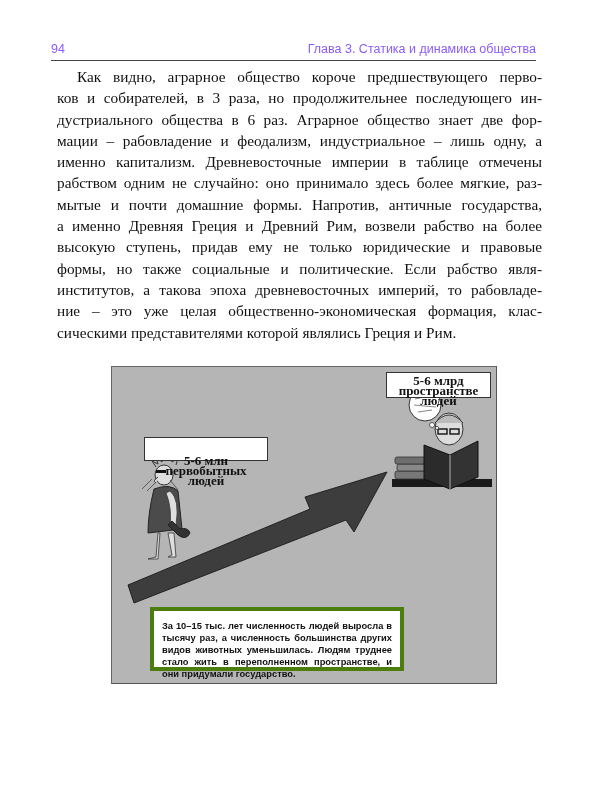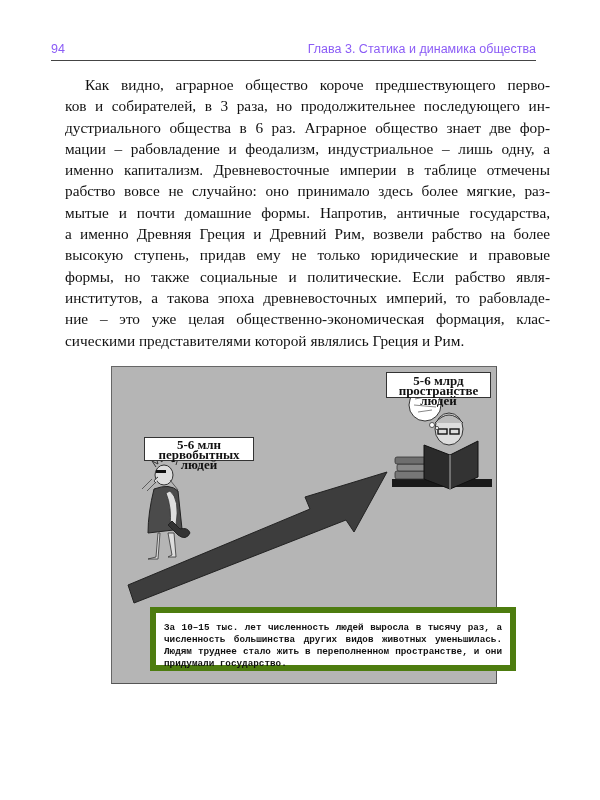--- a/index.html
+++ b/index.html
@@ -7,59 +7,59 @@
     .page-header {
       position: absolute; left: 51px; top: 40px; width: 485px; height: 20px;
       border-bottom: 1.5px solid #444;
       font-family: "Liberation Sans", sans-serif; font-size: 12.5px; color: #8b5cf6;
     }
     .page-number { position: absolute; left: 0; top: 2px; }
     .chapter-title { position: absolute; right: 0; top: 2px; margin-left: 20px; }
     .body-text {
       position: absolute; left: 57px; top: 66px; width: 485px;
       font-family: "Liberation Serif", serif; font-size: 15.3px; line-height: 21.3px;
-      color: #111; text-align: justify; margin: 8px;
+      color: #111; text-align: justify; margin: 0;
     }
     .line { display: block; text-align: justify; text-align-last: justify; white-space: nowrap; }
     .line.first { text-indent: 20px; }
     .line.last { text-align-last: left; }
     .figure {
       position: absolute; left: 111px; top: 366px; width: 384px; height: 316px;
       background: #b5b5b5; border: 1.5px solid #555; border-top-color: #666; border-left-color: #666;
     }
     .label-box {
       position: absolute; background: #fff; border: 1px solid #333;
       font-family: "Liberation Serif", serif; font-weight: bold; font-size: 13px;
       line-height: 10px; text-align: center; color: #111;
     }
-    .label-primitive { left: 32px; top: 70px; width: 110px; height: 24px; padding-top: 2px; box-sizing: border-box; }
+    .label-primitive { left: 32px; top: 70px; width: 124px; height: 24px; padding-top: 18px; box-sizing: border-box; }
     .label-modern { left: 274px; top: 5px; width: 105px; height: 26px; padding-top: 3px; box-sizing: border-box; }
     .caption-box {
-      position: absolute; left: 38px; top: 240px; width: 366px; height: 64px;
-      background: #fff; border: 6px solid #4d7c0f; box-sizing: border-box;
-      font-family: Liberation Mono, monospace; font-weight: bold; font-size: 9.3px;
+      position: absolute; left: 38px; top: 240px; width: 254px; height: 64px;
+      background: #fff; border: 4px solid #4d7c0f; box-sizing: border-box;
+      font-family: Liberation Sans, sans-serif; font-weight: bold; font-size: 9.3px;
       line-height: 12px; color: #111; padding: 9px 8px 0 8px; text-align: justify;
     }
     .fig-svg { position: absolute; left: 0; top: 0; width: 384px; height: 316px; }
   </style>
 </head>
 <body>
 
 <div class="page-header">
   <span class="page-number">94</span>
   <span class="chapter-title">Глава 3. Статика и динамика общества</span>
 </div>
 
 <div class="body-text">
   <span class="line first">Как видно, аграрное общество короче предшествующего перво-</span>
   <span class="line">ков и собирателей, в 3 раза, но продолжительнее последующего ин-</span>
   <span class="line">дустриального общества в 6 раз. Аграрное общество знает две фор-</span>
   <span class="line">мации – рабовладение и феодализм, индустриальное – лишь одну, а</span>
   <span class="line">именно капитализм. Древневосточные империи в таблице отмечены</span>
-  <span class="line">рабство вовсе не случайно: оно принимало здесь более мягкие, раз-</span>
+  <span class="line">рабством одним не случайно: оно принимало здесь более мягкие, раз-</span>
   <span class="line">мытые и почти домашние формы. Напротив, античные государства,</span>
   <span class="line">а именно Древняя Греция и Древний Рим, возвели рабство на более</span>
   <span class="line">высокую ступень, придав ему не только юридические и правовые</span>
   <span class="line">формы, но также социальные и политические. Если рабство явля-</span>
   <span class="line">институтов, а такова эпоха древневосточных империй, то рабовладе-</span>
   <span class="line">ние – это уже целая общественно-экономическая формация, клас-</span>
   <span class="line last">сическими представителями которой являлись Греция и Рим.</span>
 </div>
 
 <div class="figure">

